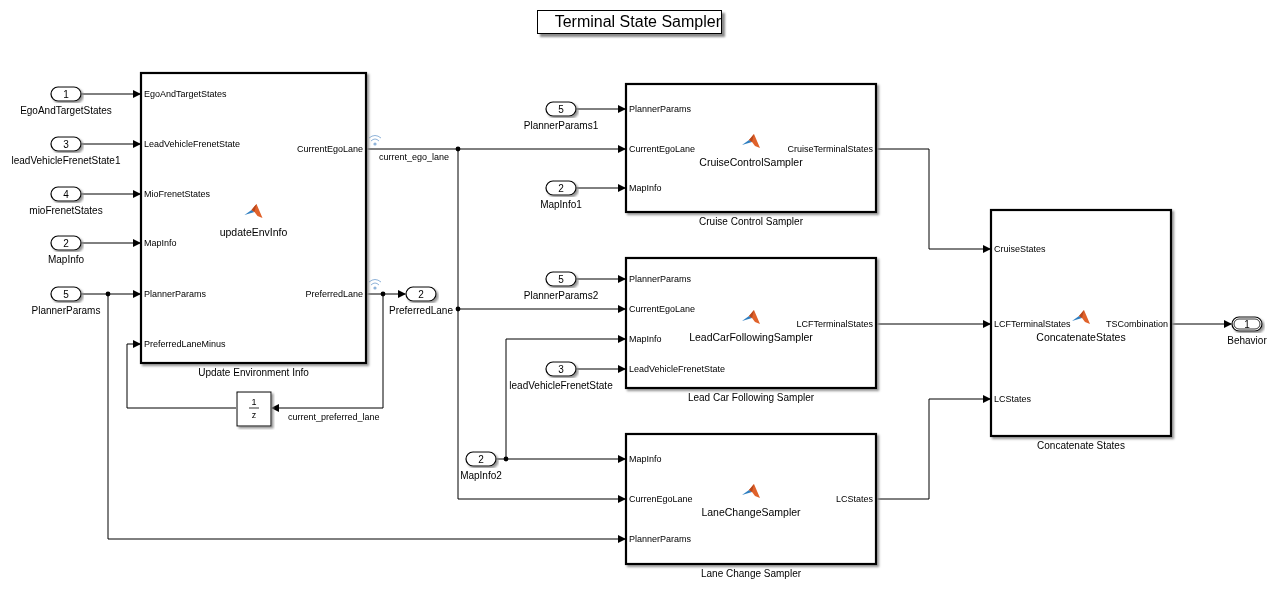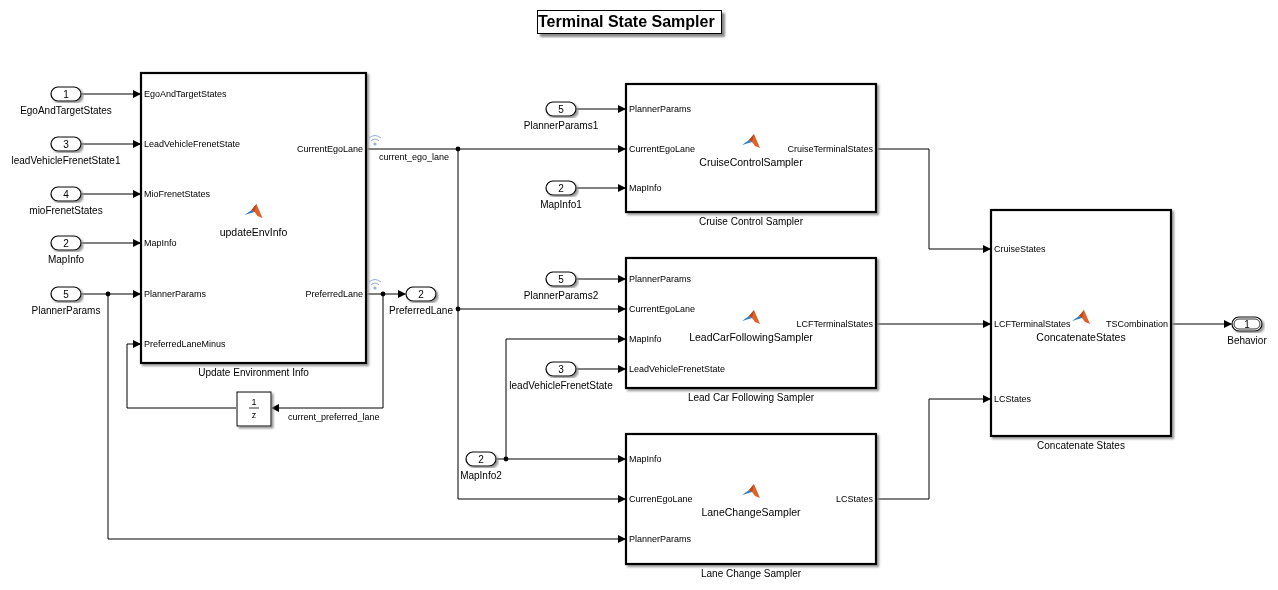--- a/index.html
+++ b/index.html
@@ -1,18 +1,18 @@
 <!DOCTYPE html>
 <html><head>
 <meta charset="utf-8">
 <style>
   html, body { margin: 0; padding: 0; background: #ffffff; }
   body { width: 1278px; height: 590px; overflow: hidden; position: relative; font-family: "Liberation Sans", sans-serif; }
   #canvas { position: absolute; left: 0; top: 0; }
-  .title-box { position: absolute; left: 537px; top: 10px; width: 183px; height: 22px; border: 1.5px solid #000; background: #fff; box-shadow: 3px 3px 2px #8a8a8a; font-weight: bold; font-size: 16px; text-align: left; line-height: 22px; color: #000; }
+  .title-box { position: absolute; left: 537px; top: 10px; width: 183px; height: 22px; border: 1.5px solid #000; background: #fff; box-shadow: 3px 3px 2px #8a8a8a; font-weight: normal; font-size: 16px; text-align: right; line-height: 22px; color: #000; }
   svg text { font-family: "Liberation Sans", sans-serif; fill: #000; }
   .port { font-size: 9px; }
   .blkname { font-size: 10px; }
   .fn { font-size: 10.5px; }
   .sig { font-size: 9px; }
   .portnum { font-size: 10px; }
 </style>
 </head>
 <body>
 

